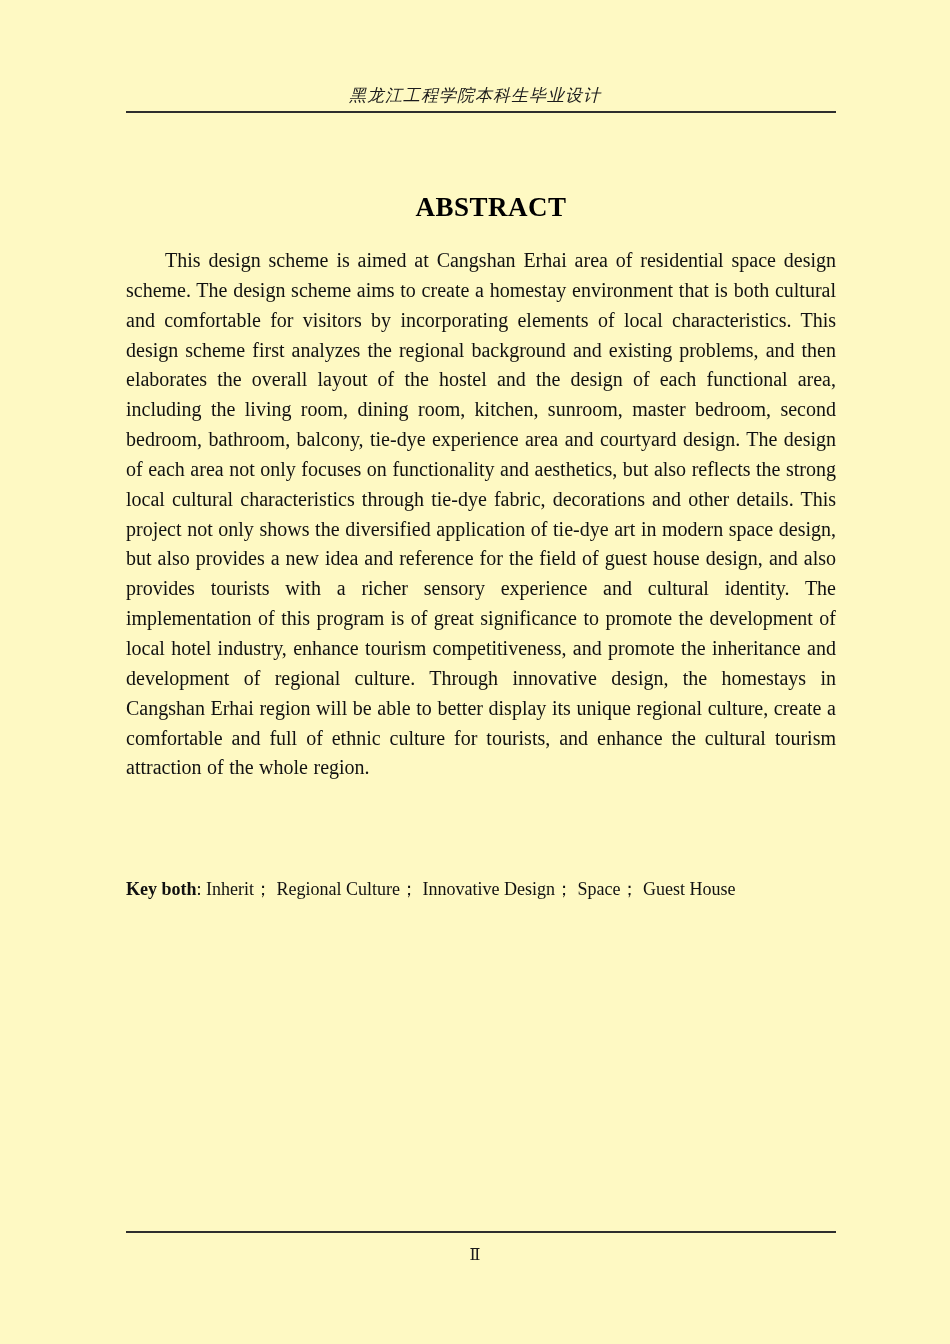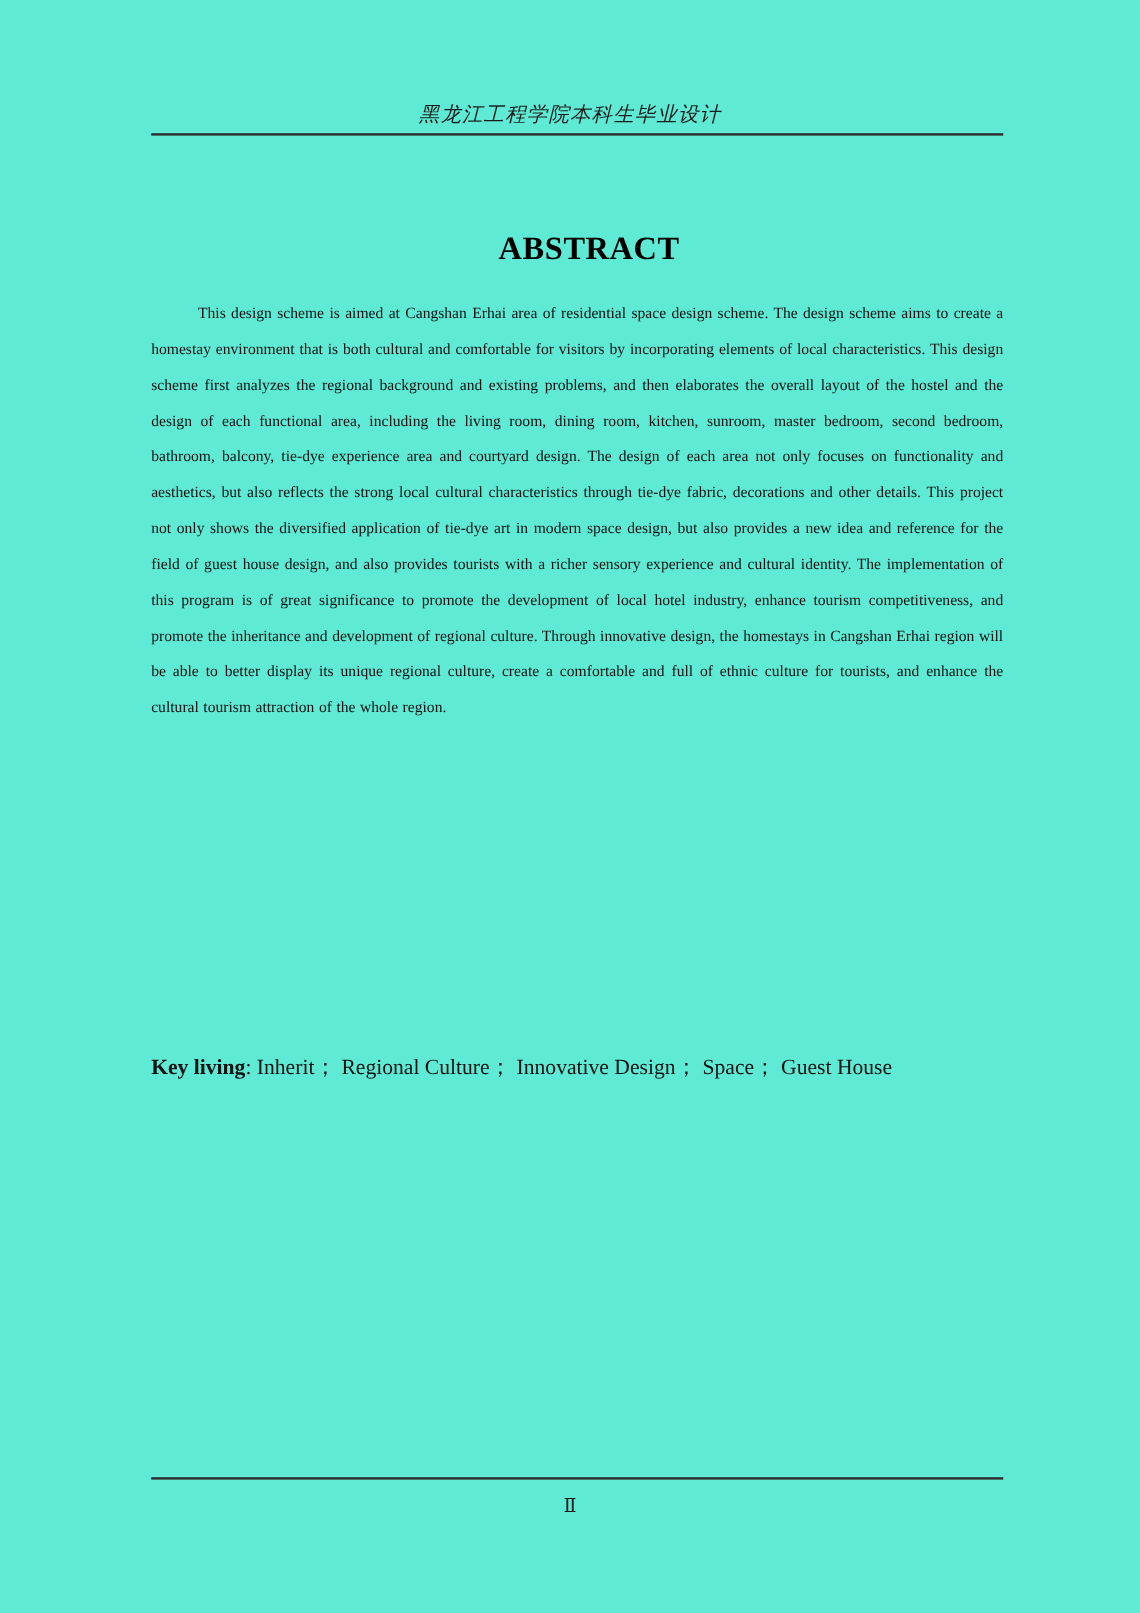--- a/index.html
+++ b/index.html
@@ -4,21 +4,21 @@
 <style>
   html, body {
     margin: 0;
     padding: 0;
     background: #ffffff;
   }
   .page {
     position: relative;
     width: 950px;
     height: 1344px;
-    background: #5eead4;
+    background: #fef9c3;
     color: #111111;
     font-family: "Liberation Serif", "DejaVu Serif", serif;
     overflow: hidden;
   }
   .running-header {
     position: absolute;
     top: 84px;
     left: 0;
     width: 100%;
     text-align: center;
@@ -44,21 +44,21 @@
     font-size: 27px;
     font-weight: bold;
     letter-spacing: 0.5px;
     color: #000000;
   }
   .abstract-paragraph {
     position: absolute;
     top: 246px;
     left: 126px;
     width: 710px;
-    font-size: 13px;
+    font-size: 20px;
     line-height: 29.85px;
     text-align: justify;
     text-indent: 39px;
     color: #111111;
     word-spacing: 0.5px;
   }
   .keywords-line {
     position: absolute;
     top: 874px;
     left: 126px;
@@ -95,20 +95,20 @@
 
   <div class="running-header">黑龙江工程学院本科生毕业设计</div>
 
   <div class="header-rule"></div>
 
   <h1 class="abstract-title" style="margin:16px; font-size:27px;">ABSTRACT</h1>
 
   <p class="abstract-paragraph" style="margin:0;">This design scheme is aimed at Cangshan Erhai area of residential space design scheme. The design scheme aims to create a homestay environment that is both cultural and comfortable for visitors by incorporating elements of local characteristics. This design scheme first analyzes the regional background and existing problems, and then elaborates the overall layout of the hostel and the design of each functional area, including the living room, dining room, kitchen, sunroom, master bedroom, second bedroom, bathroom, balcony, tie-dye experience area and courtyard design. The design of each area not only focuses on functionality and aesthetics, but also reflects the strong local cultural characteristics through tie-dye fabric, decorations and other details. This project not only shows the diversified application of tie-dye art in modern space design, but also provides a new idea and reference for the field of guest house design, and also provides tourists with a richer sensory experience and cultural identity. The implementation of this program is of great significance to promote the development of local hotel industry, enhance tourism competitiveness, and promote the inheritance and development of regional culture. Through innovative design, the homestays in Cangshan Erhai region will be able to better display its unique regional culture, create a comfortable and full of ethnic culture for tourists, and enhance the cultural tourism attraction of the whole region.</p>
 
   <div class="keywords-line">
-    <span class="kw-label">Key living</span><span>: Inherit； Regional Culture； Innovative Design； Space； Guest House</span>
+    <span class="kw-label">Key both</span><span>: Inherit； Regional Culture； Innovative Design； Space； Guest House</span>
   </div>
 
   <div class="footer-rule"></div>
 
   <div class="page-number">Ⅱ</div>
 
 </div>
 
 </body></html>

